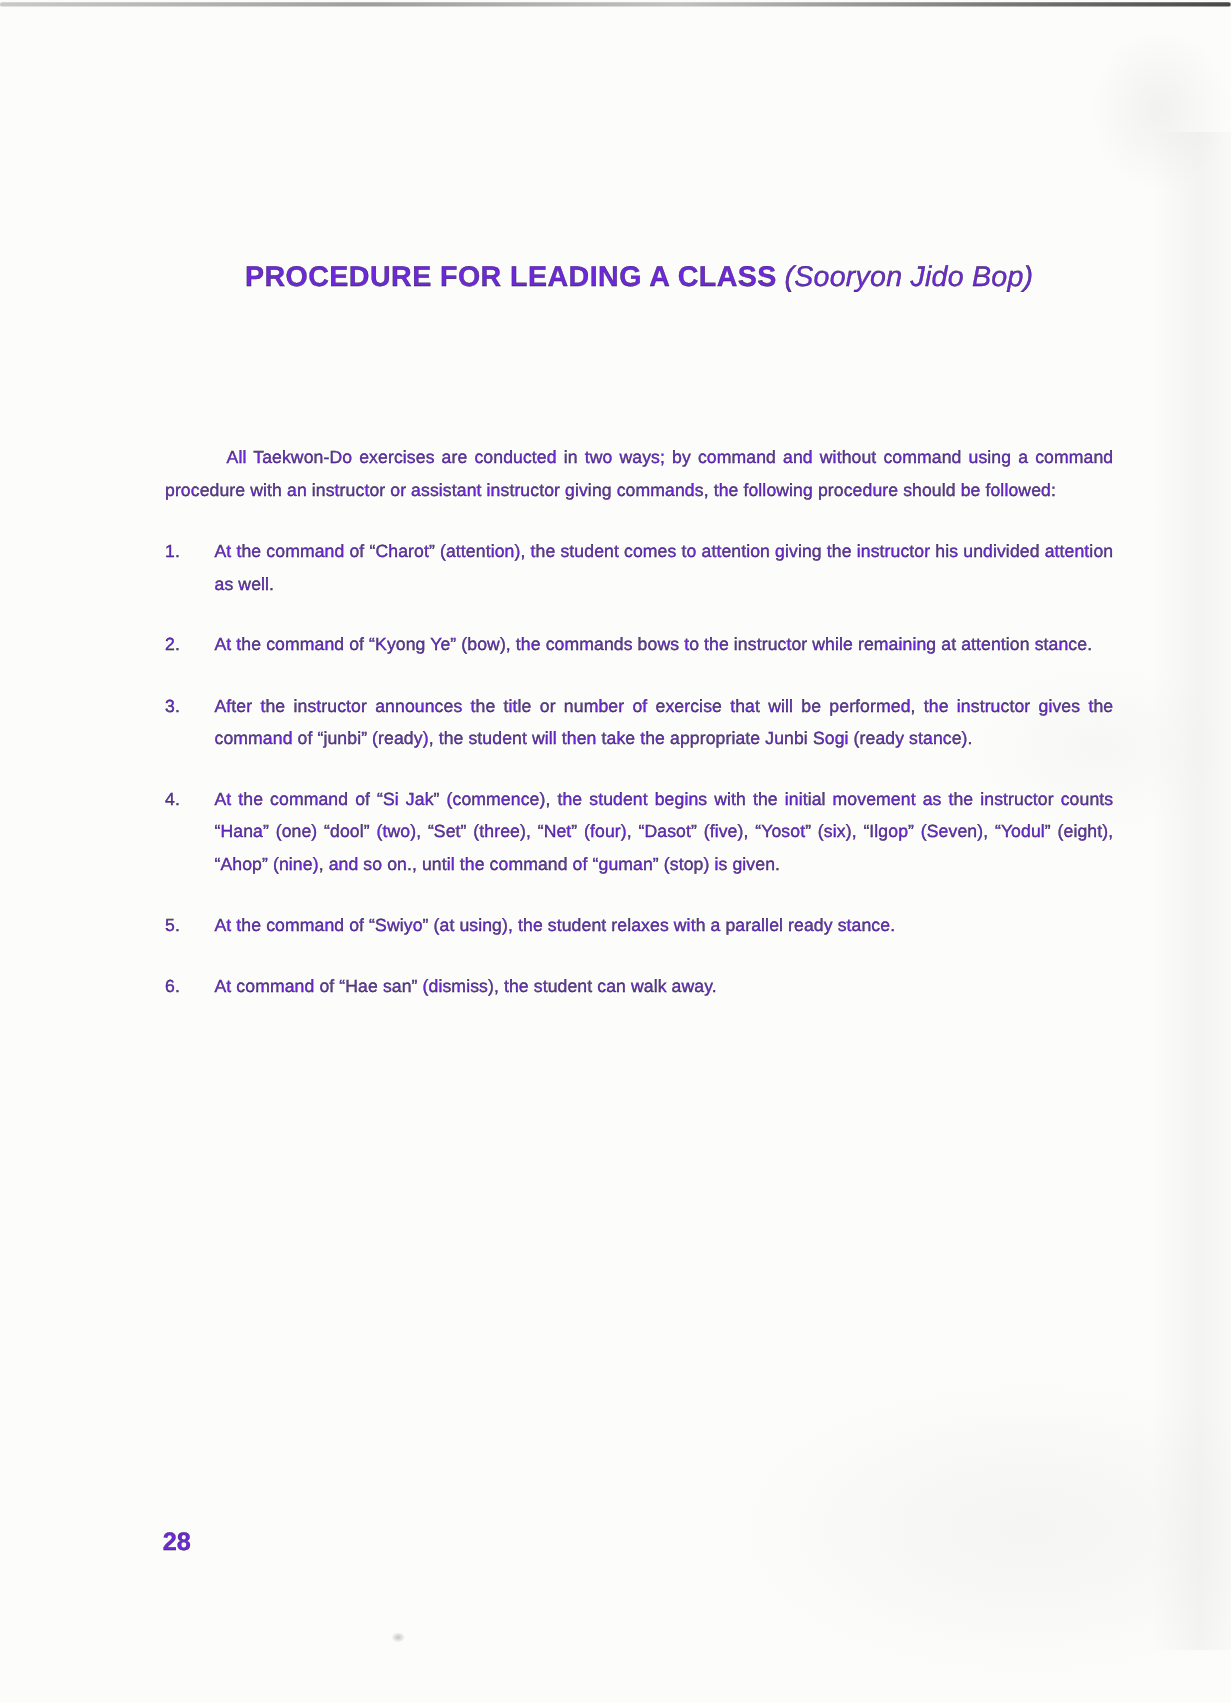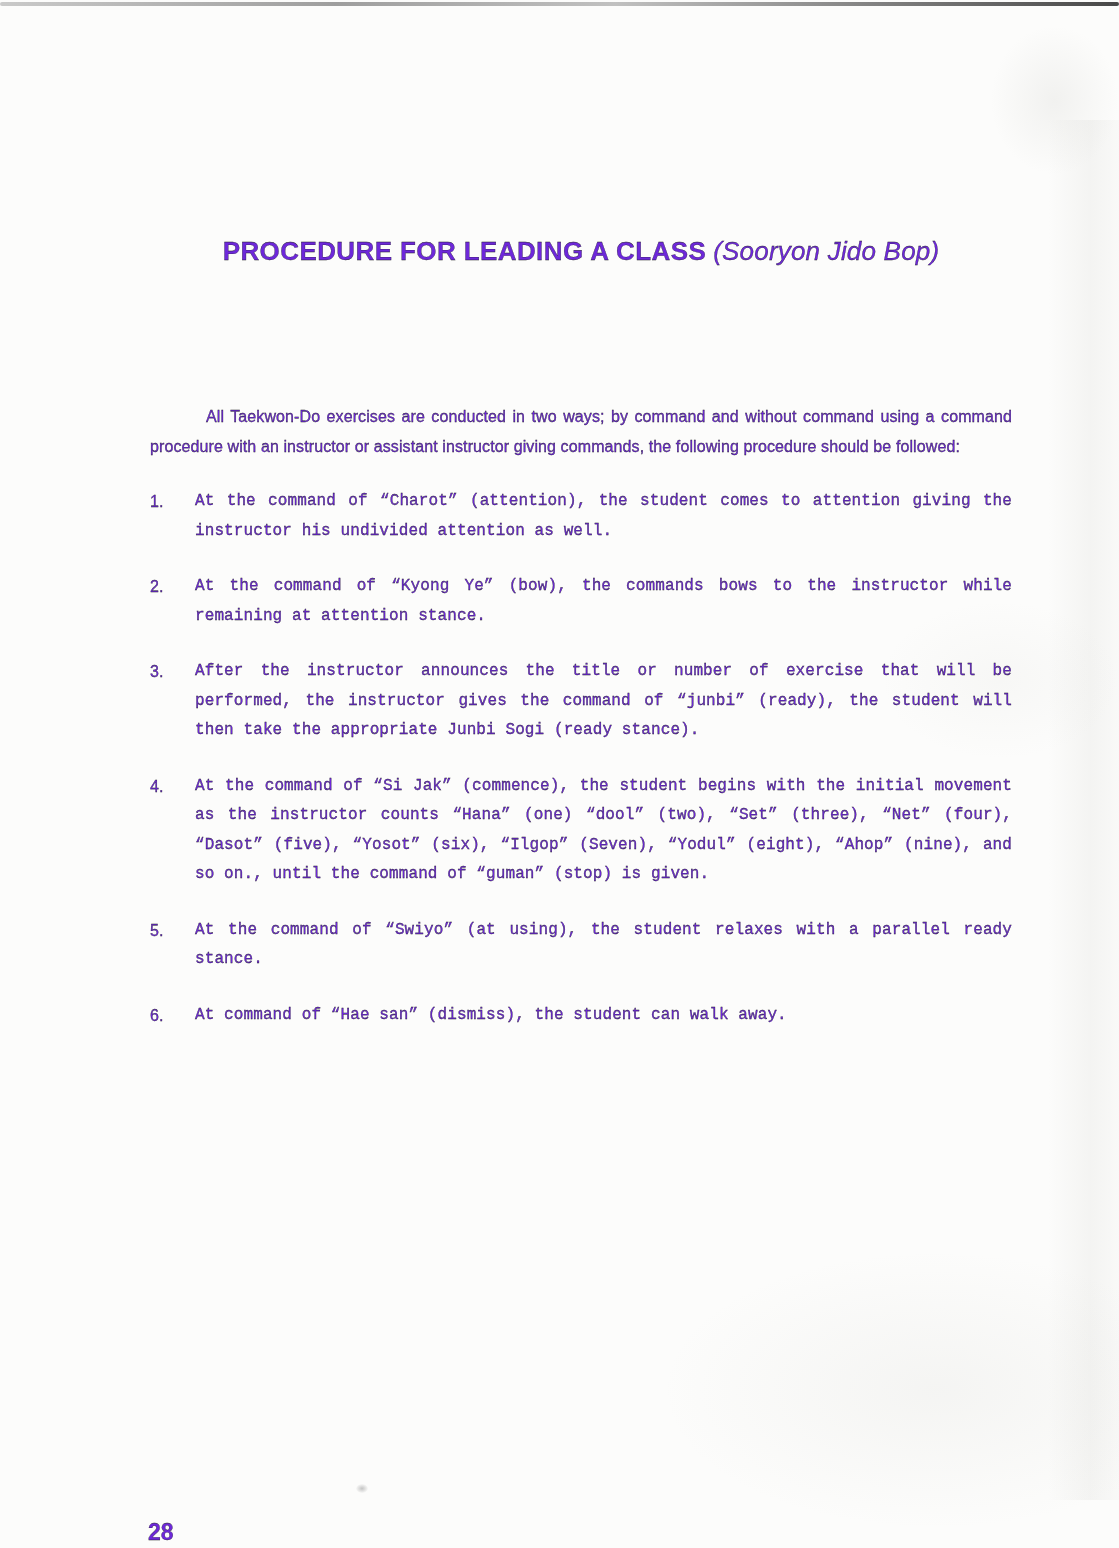--- a/index.html
+++ b/index.html
@@ -75,25 +75,24 @@
     display: flex;
     margin-top: 26px;
   }
   ol.steps .num {
     flex: 0 0 45px;
   }
   ol.steps .txt {
     flex: 1 1 auto;
     display: block;
     text-align: justify;
-    font-family: Liberation Mono, monospace;
   }
   .page-number {
     position: absolute;
-    top: 1519px;
+    top: 1388px;
     left: 148px;
     font-size: 23px;
     font-weight: 700;
   }
   
   .artifact { position: absolute; pointer-events: none; }
   .blotch-top-right {
     left: 990px; top: 25px; width: 129px; height: 150px;
     background: radial-gradient(ellipse at center, rgba(175,175,168,0.14), rgba(175,175,168,0) 70%);
   }

